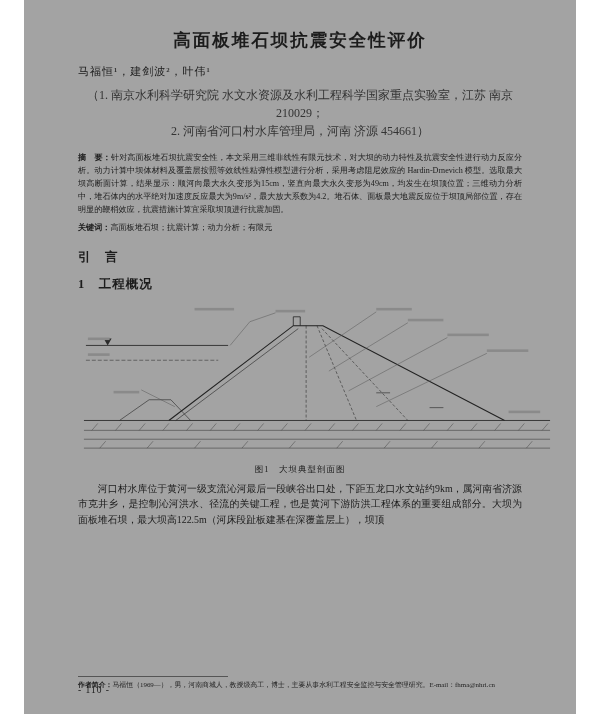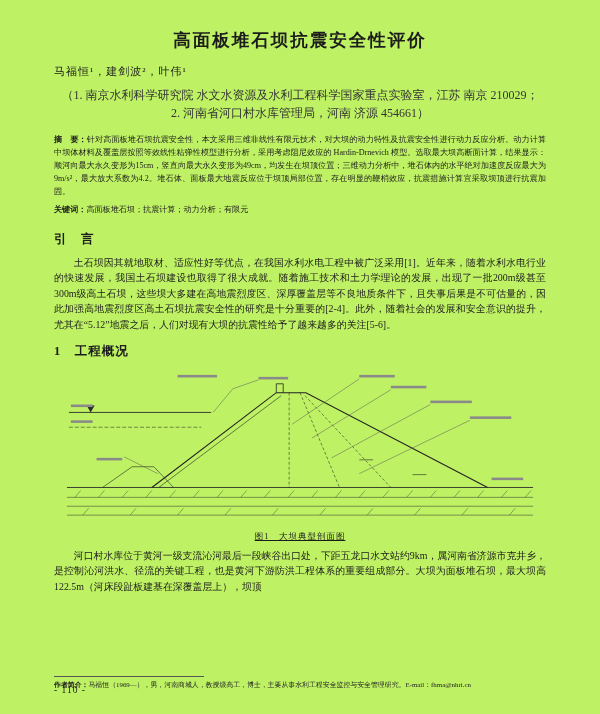--- a/index.html
+++ b/index.html
@@ -1,22 +1,22 @@
 <!DOCTYPE html>
 <html><head>
 <meta charset="utf-8">
 <style>
   html,body { margin:0; padding:0; background:#ffffff; }
   .page {
     position:relative;
-    width:600px; height:714px;
+    width:552px; height:714px;
     margin:0 auto;
     box-sizing:border-box;
     padding:24px 54px 0 54px;
-    background:#bef264;
+    background:#a3a3a3;
     color:#1c1c1c;
     font-family:"Liberation Serif","DejaVu Serif",serif;
     overflow:hidden;
   }
   .title {
     margin:4px 0 12px 0;
     font-size:17.5px; font-weight:bold;
     text-align:center; letter-spacing:2px;
   }
   .authors {
@@ -36,21 +36,21 @@
   .keywords { font-size:8.1px; margin-bottom:16px; }
   h2.sec {
     font-size:12.5px; font-weight:bold;
     margin:10px 0 7px 0; letter-spacing:1px;
   }
   p.body {
     font-size:9.9px; line-height:1.58; text-align:justify;
     text-indent:2em; margin:0 0 3px 0;
   }
   figure.fig { margin:6px 0 5px 0; text-align:center; }
-  figcaption { font-size:8.5px; margin-top:2px; letter-spacing:1px;text-decoration:underline; }
+  figcaption { font-size:8.5px; margin-top:2px; letter-spacing:1px; }
   .footnote-area {
     position:absolute; left:54px; right:54px; bottom:24px;
   }
   .footnote-rule { width:150px; border-top:1px solid #555; margin-bottom:3px; }
   .footnote { font-size:6.9px; color:#222; line-height:1.4; }
   .footnote .lbl { font-weight:bold; }
   .pageno {
     position:absolute; left:54px; bottom:19px;
     font-size:9.5px; letter-spacing:1px;
   }
@@ -71,21 +71,20 @@
   <div class="abstract">
     <span class="lbl">摘　要：</span><span>针对高面板堆石坝抗震安全性，本文采用三维非线性有限元技术，对大坝的动力特性及抗震安全性进行动力反应分析。动力计算中坝体材料及覆盖层按照等效线性粘弹性模型进行分析，采用考虑阻尼效应的 Hardin-Drnevich 模型。选取最大坝高断面计算，结果显示：顺河向最大永久变形为15cm，竖直向最大永久变形为49cm，均发生在坝顶位置；三维动力分析中，堆石体内的水平绝对加速度反应最大为9m/s²，最大放大系数为4.2。堆石体、面板最大地震反应位于坝顶局部位置，存在明显的鞭梢效应，抗震措施计算宜采取坝顶进行抗震加固。</span>
   </div>
 
   <div class="keywords">
     <span class="lbl">关键词：</span><span>高面板堆石坝；抗震计算；动力分析；有限元</span>
   </div>
 
   <h2 class="sec">引　言</h2>
 
-  <p class="body">土石坝因其就地取材、适应性好等优点，在我国水利水电工程中被广泛采用[1]。近年来，随着水利水电行业的快速发展，我国土石坝建设也取得了很大成就。随着施工技术和土力学理论的发展，出现了一批200m级甚至300m级高土石坝，这些坝大多建在高地震烈度区、深厚覆盖层等不良地质条件下，且失事后果是不可估量的，因此加强高地震烈度区高土石坝抗震安全性的研究是十分重要的[2-4]。此外，随着社会的发展和安全意识的提升，尤其在“5.12”地震之后，人们对现有大坝的抗震性给予了越来越多的关注[5-6]。</p>
 
   <h2 class="sec">1　工程概况</h2>
 
   <figure class="fig">
     <svg viewBox="0 0 480 160" width="478" height="158" aria-hidden="true">
 
       <g stroke="#2b2b2b" fill="none">
         <line x1="6" y1="46" x2="150" y2="46" stroke-width="0.9"></line>
         <line x1="6" y1="61" x2="140" y2="61" stroke-width="0.55" stroke-dasharray="4,2"></line>
       </g>

